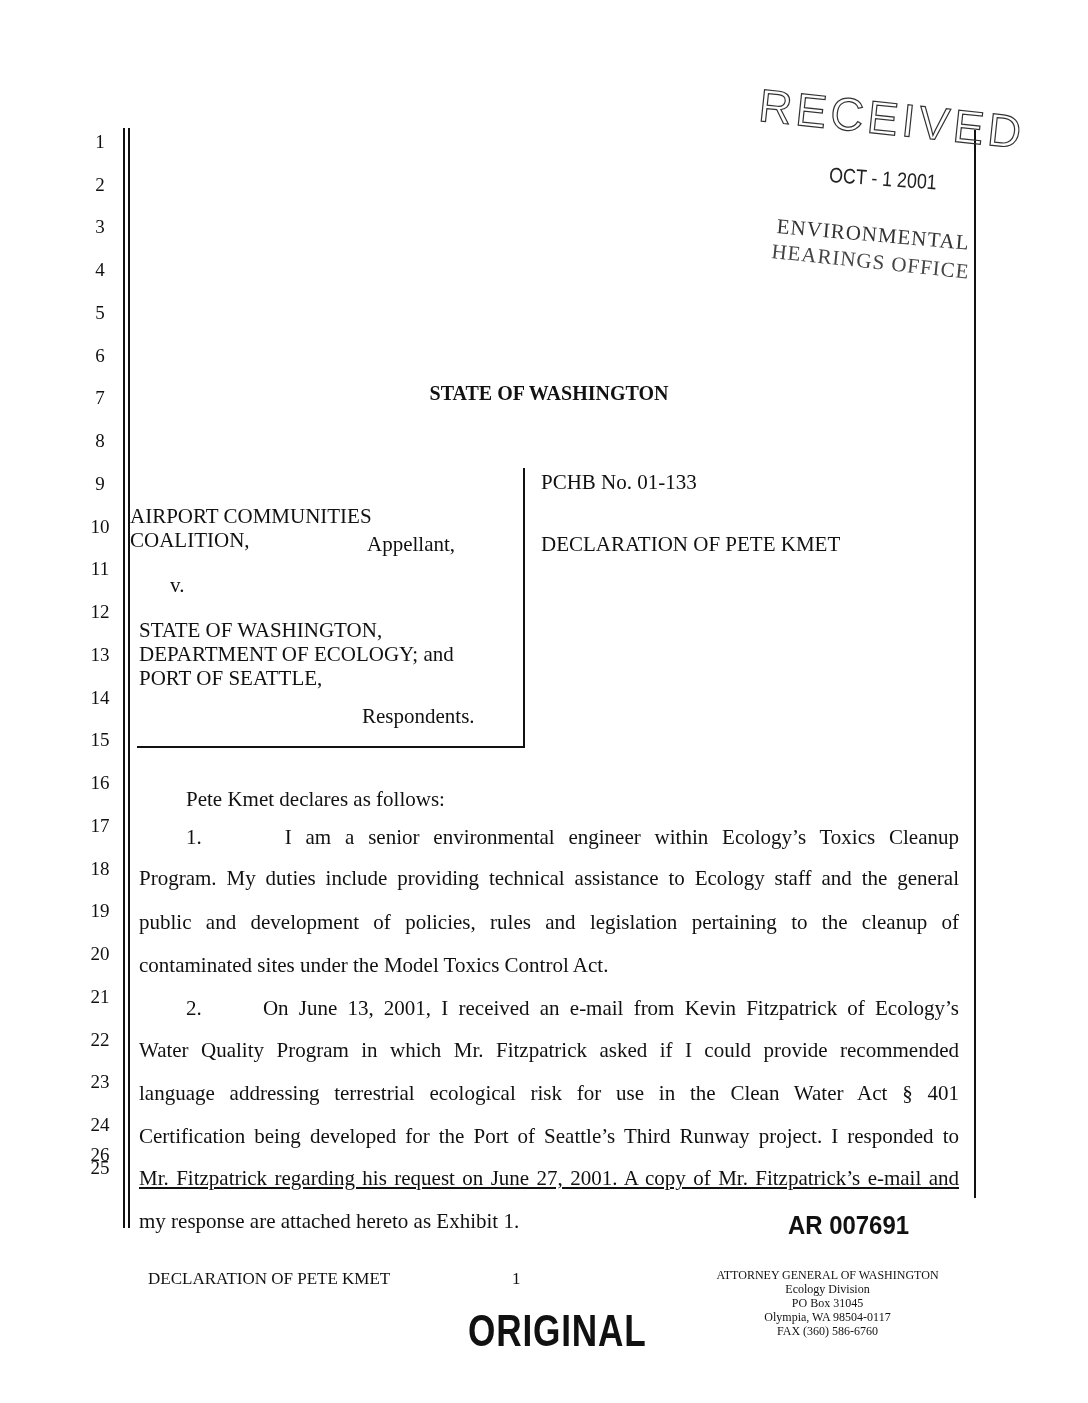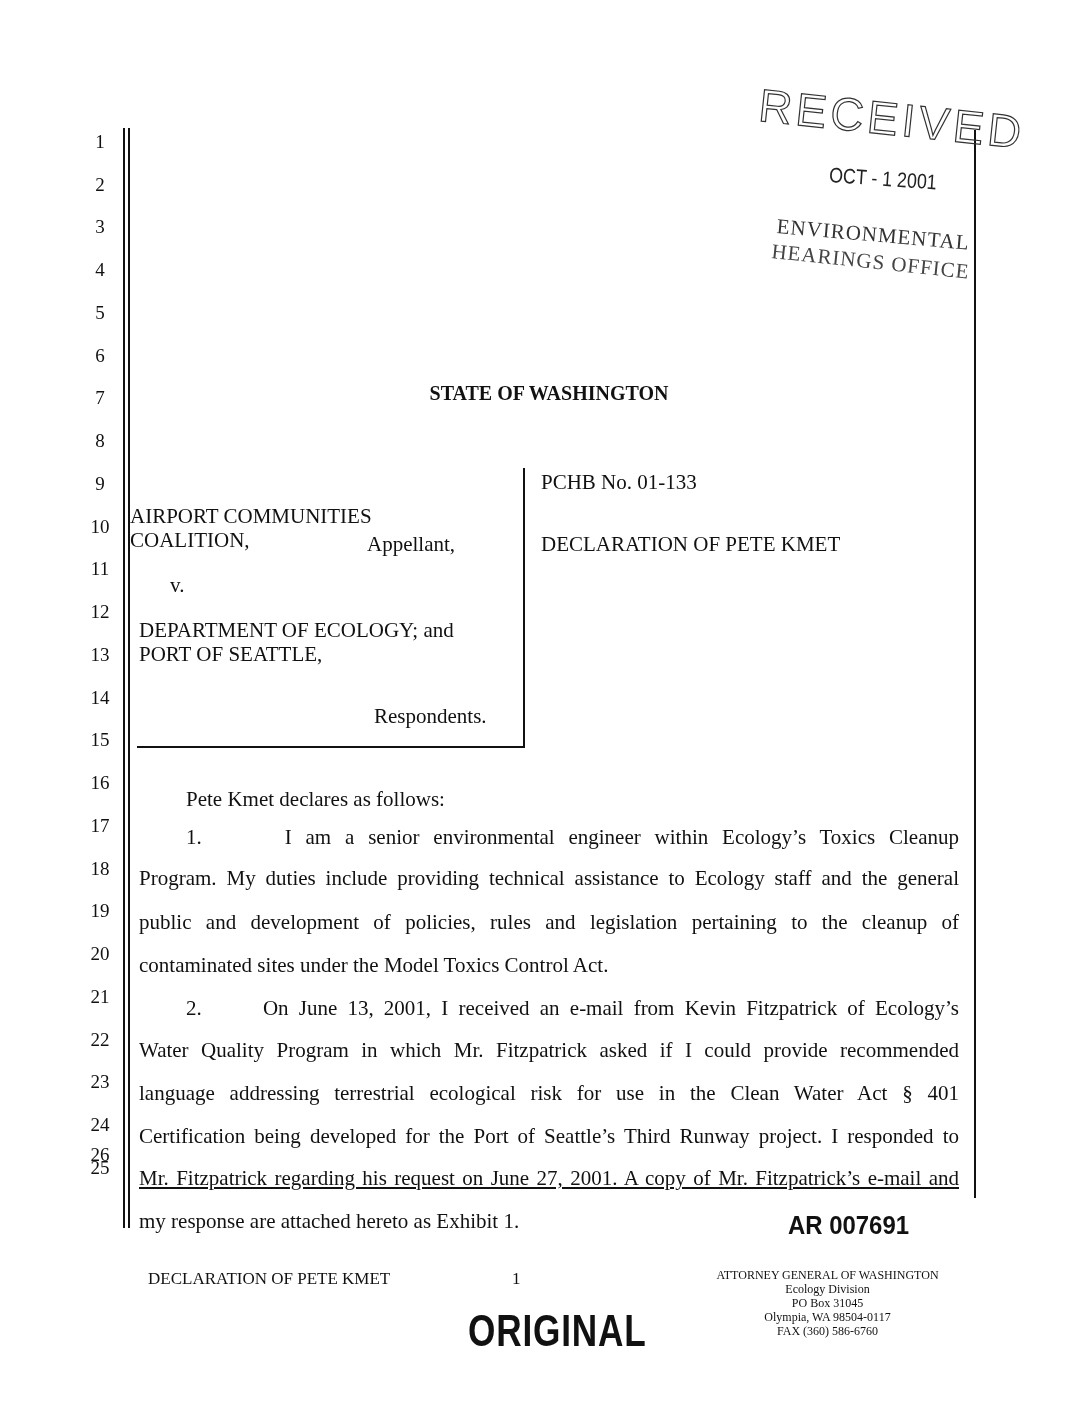--- a/index.html
+++ b/index.html
@@ -62,24 +62,25 @@
 </div>
 
 <div>
   <div class="abs t22" style="left:130px; top:470px;margin-top:34px;">
     <div>AIRPORT COMMUNITIES</div>
     <div>COALITION,</div>
   </div>
   <div class="abs t22" style="left:367px; top:532px;">Appellant,</div>
   <div class="abs t22" style="left:170px; top:573px;">v.</div>
   <div class="abs t22" style="left:139px; top:618px;">
+    <div>STATE OF WASHINGTON,</div>
     <div>DEPARTMENT OF ECOLOGY; and</div>
     <div>PORT OF SEATTLE,</div>
   </div>
-  <div class="abs t22" style="left:362px; top:704px;margin-left:12px;">Respondents.</div>
+  <div class="abs t22" style="left:362px; top:704px;">Respondents.</div>
 
   <div class="vline" style="left:523px; top:468px; height:278px; width:2px;"></div>
   <div class="abs" style="left:137px; top:746px; width:388px; height:2px; background:#111;"></div>
   <div class="abs t22" style="left:541px; top:470px;">PCHB No. 01-133</div>
   <div class="abs t22" style="left:541px; top:532px;">DECLARATION OF PETE KMET</div>
 </div>
 
 <div>
   <div class="abs" style="left:186px; top:787px; font-size:21px;">Pete Kmet declares as follows:</div>
 

